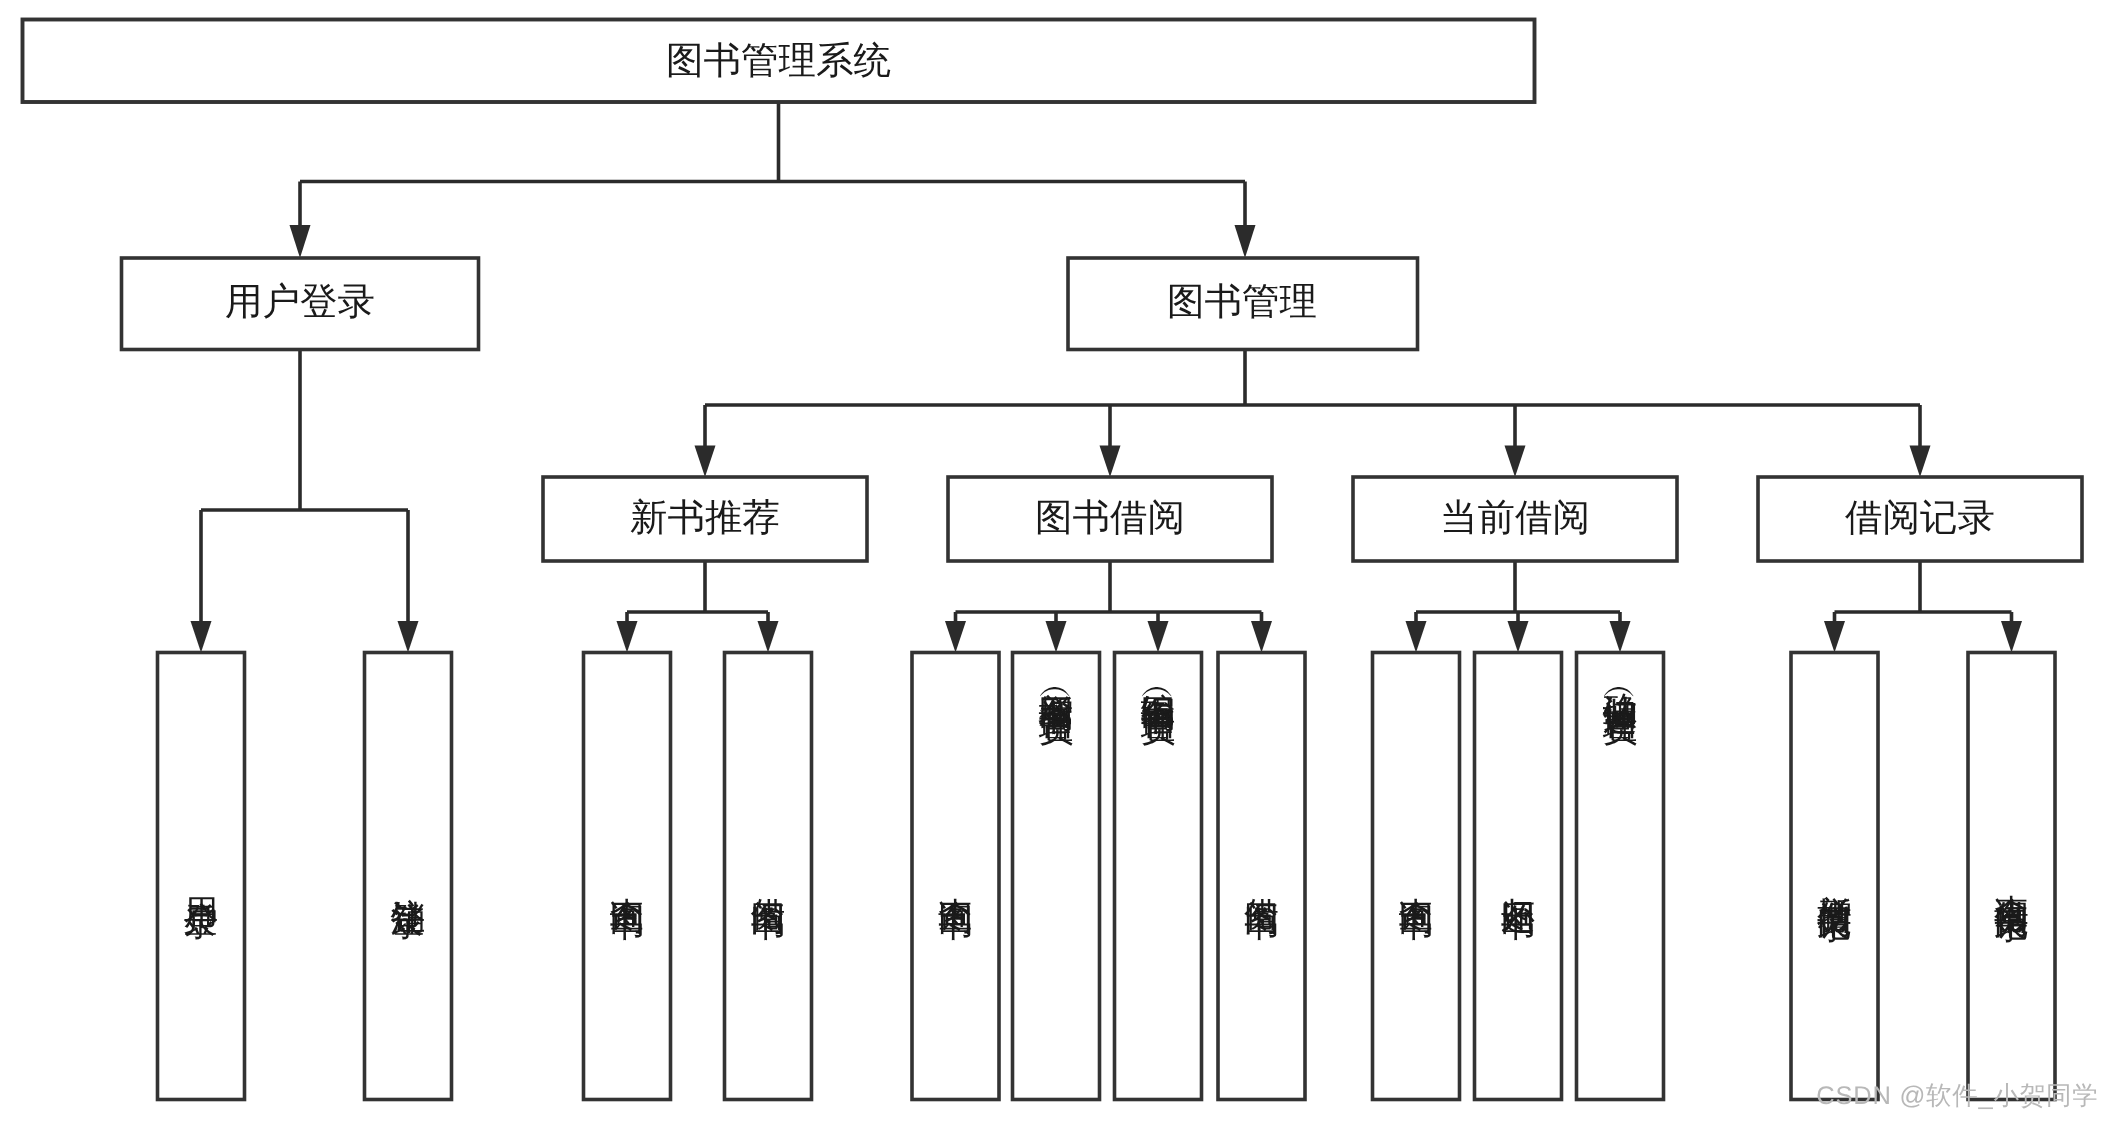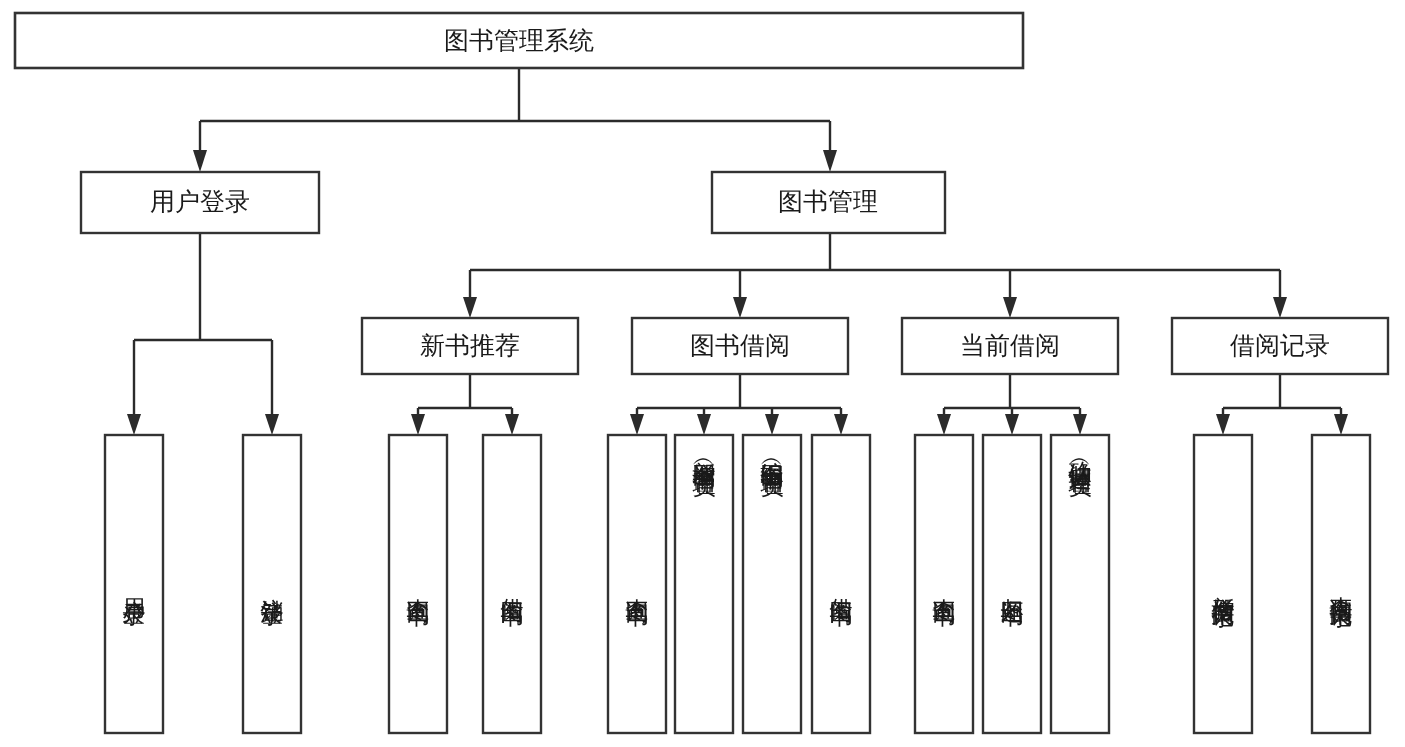--- a/index.html
+++ b/index.html
@@ -287,20 +287,21 @@
     <g>
       <rect class="node-box" x="1312" y="435" width="58" height="298"></rect>
       <foreignObject x="1312" y="435" width="58" height="298">
         <div xmlns="http://www.w3.org/1999/xhtml" class="vbox">
           <span class="vert-label">查询借阅记录</span>
         </div>
       </foreignObject>
     </g>
   </svg>
 
+  <div class="watermark">CSDN @软件_小贺同学</div>
 </div>
 
 <style>
   .vbox {
     width: 58px;
     height: 298px;
     display: flex;
     align-items: center;
     justify-content: center;
     box-sizing: border-box;

